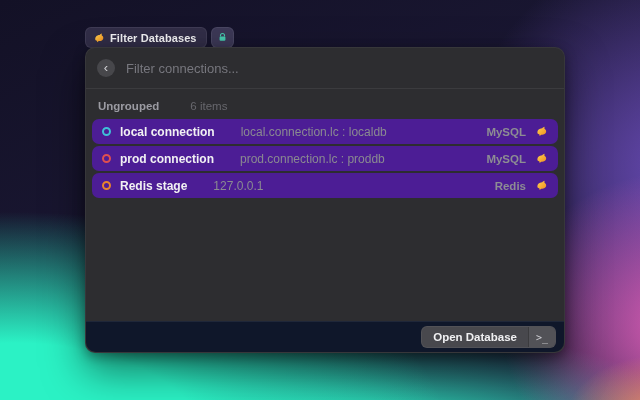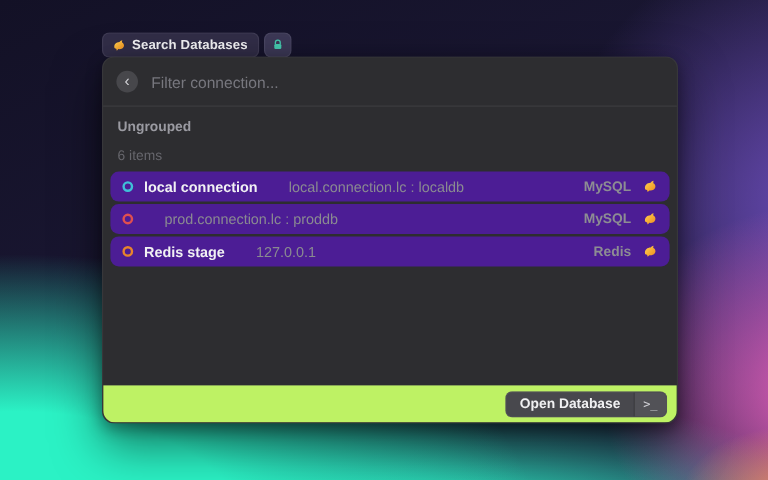--- a/index.html
+++ b/index.html
@@ -42,37 +42,37 @@
     height:40px;display:flex;align-items:center;gap:11px;padding:0 11px;
     border-bottom:1px solid rgba(255,255,255,.07);
   }
   .back-btn{
     width:18px;height:18px;border-radius:50%;background:#47474b;
     display:grid;place-items:center;color:#d2d2d6;font-size:13px;line-height:1;
     padding-bottom:1px;box-sizing:border-box;cursor:default;
   }
   .search-placeholder{color:#77777e;font-size:13px;}
   .list{padding:5px 6px;}
-  .section-row{display:flex;gap:12px;padding:6px 6px 7px;font-size:11.5px;flex-direction:column;}
+  .section-row{display:flex;gap:31px;padding:6px 6px 7px;font-size:11.5px;}
   .section-title{color:#9b9ba2;font-weight:700;}
   .section-count{color:#67676d;}
   .row{
     height:25px;margin:0 0 2px;background:#4c1d95;border-radius:7px;
     display:flex;align-items:center;gap:9px;padding:0 10px;
   }
   .dot{width:5px;height:5px;border-radius:50%;border:2px solid #888;}
   .row-title{font-size:12px;font-weight:700;color:#f1f1f3;white-space:nowrap;}
   .row-sub{font-size:12px;color:#8a8a91;white-space:nowrap;margin-left:17px;}
   .row-spacer{flex:1;}
   .row-type{font-size:11.5px;color:#8d8d93;font-weight:bold;}
   .footer{
     position:absolute;left:0;right:0;bottom:0;height:31px;
     display:flex;align-items:center;justify-content:flex-end;padding:0 8px;
     border-top:1px solid rgba(255,255,255,.07);
-    background:#bef264;border-radius:0 0 10px 10px;box-sizing:border-box;
+    background:#0f172a;border-radius:0 0 10px 10px;box-sizing:border-box;
   }
   .open-btn{
     display:flex;align-items:stretch;height:20px;background:#48484d;
     border-radius:6px;overflow:hidden;border:1px solid rgba(255,255,255,.06);
   }
   .open-label{display:flex;align-items:center;padding:0 11px;font-size:11.5px;font-weight:700;color:#f0f0f2;}
   .open-kbd{
     display:flex;align-items:center;padding:0 7px;font-size:10px;color:#cfcfd4;
     background:#525257;border-left:1px solid rgba(0,0,0,.28);
     font-family:"DejaVu Sans Mono","Liberation Mono",monospace;
@@ -90,39 +90,39 @@
       <svg width="12" height="12" viewBox="0 0 16 16">
         <defs>
             <linearGradient id="g1" x1="0" y1="0" x2="1" y2="1">
           <stop offset="0" stop-color="#ffd24f"></stop>
               <stop offset="1" stop-color="#ef8c1e"></stop>
         </linearGradient>
           </defs>
         <path fill="url(#g1)" d="M3.2,10.6 C2.2,7 5,4.2 8.8,4.1 C9.6,2.9 10.8,2.2 12,2.1 C11.5,3 11.4,3.7 11.7,4.5 C13.3,5.4 14.2,7 13.6,8.9 C13,10.9 10.4,12.4 7.6,11.9 L5.8,13.6 L5.2,11.5 C4.4,11.4 3.6,11.1 3.2,10.6 Z"></path>
       </svg>
     </span>
-    <span>Search Databases</span>
+    <span>Filter Databases</span>
   </div>
   <div class="chip-badge">
     <span>
       <svg width="11" height="11" viewBox="0 0 12 12">
         <path d="M3.8,5 V3.8 a2.2,2.2 0 0 1 4.4,0 V5" fill="none" stroke="#45c9ad" stroke-width="1.2"></path>
         <rect x="2.8" y="5" width="6.4" height="4.6" rx="1.2" fill="#45c9ad"></rect>
       </svg>
     </span>
   </div>
 </div>
 
 <div class="panel">
 
   <div class="search-row">
     <div class="back-btn">
       <span>‹</span>
     </div>
-    <div class="search-placeholder">Filter connection...</div>
+    <div class="search-placeholder">Filter connections...</div>
   </div>
 
   <div class="list">
     <div class="section-row">
       <span class="section-title">Ungrouped</span>
       <span class="section-count">6 items</span>
     </div>
 
     <div class="row">
       <span class="dot" style="border-color:#3fc0d8"></span>
@@ -132,20 +132,21 @@
       <span class="row-type">MySQL</span>
       <span>
         <svg width="13" height="13" viewBox="0 0 16 16">
           <path fill="url(#g1)" d="M3.2,10.6 C2.2,7 5,4.2 8.8,4.1 C9.6,2.9 10.8,2.2 12,2.1 C11.5,3 11.4,3.7 11.7,4.5 C13.3,5.4 14.2,7 13.6,8.9 C13,10.9 10.4,12.4 7.6,11.9 L5.8,13.6 L5.2,11.5 C4.4,11.4 3.6,11.1 3.2,10.6 Z"></path>
         </svg>
       </span>
     </div>
 
     <div class="row">
       <span class="dot" style="border-color:#e04f4f"></span>
+      <span class="row-title">prod connection</span>
       <span class="row-sub">prod.connection.lc : proddb</span>
       <span class="row-spacer"></span>
       <span class="row-type">MySQL</span>
       <span>
         <svg width="13" height="13" viewBox="0 0 16 16">
           <path fill="url(#g1)" d="M3.2,10.6 C2.2,7 5,4.2 8.8,4.1 C9.6,2.9 10.8,2.2 12,2.1 C11.5,3 11.4,3.7 11.7,4.5 C13.3,5.4 14.2,7 13.6,8.9 C13,10.9 10.4,12.4 7.6,11.9 L5.8,13.6 L5.2,11.5 C4.4,11.4 3.6,11.1 3.2,10.6 Z"></path>
         </svg>
       </span>
     </div>
 

